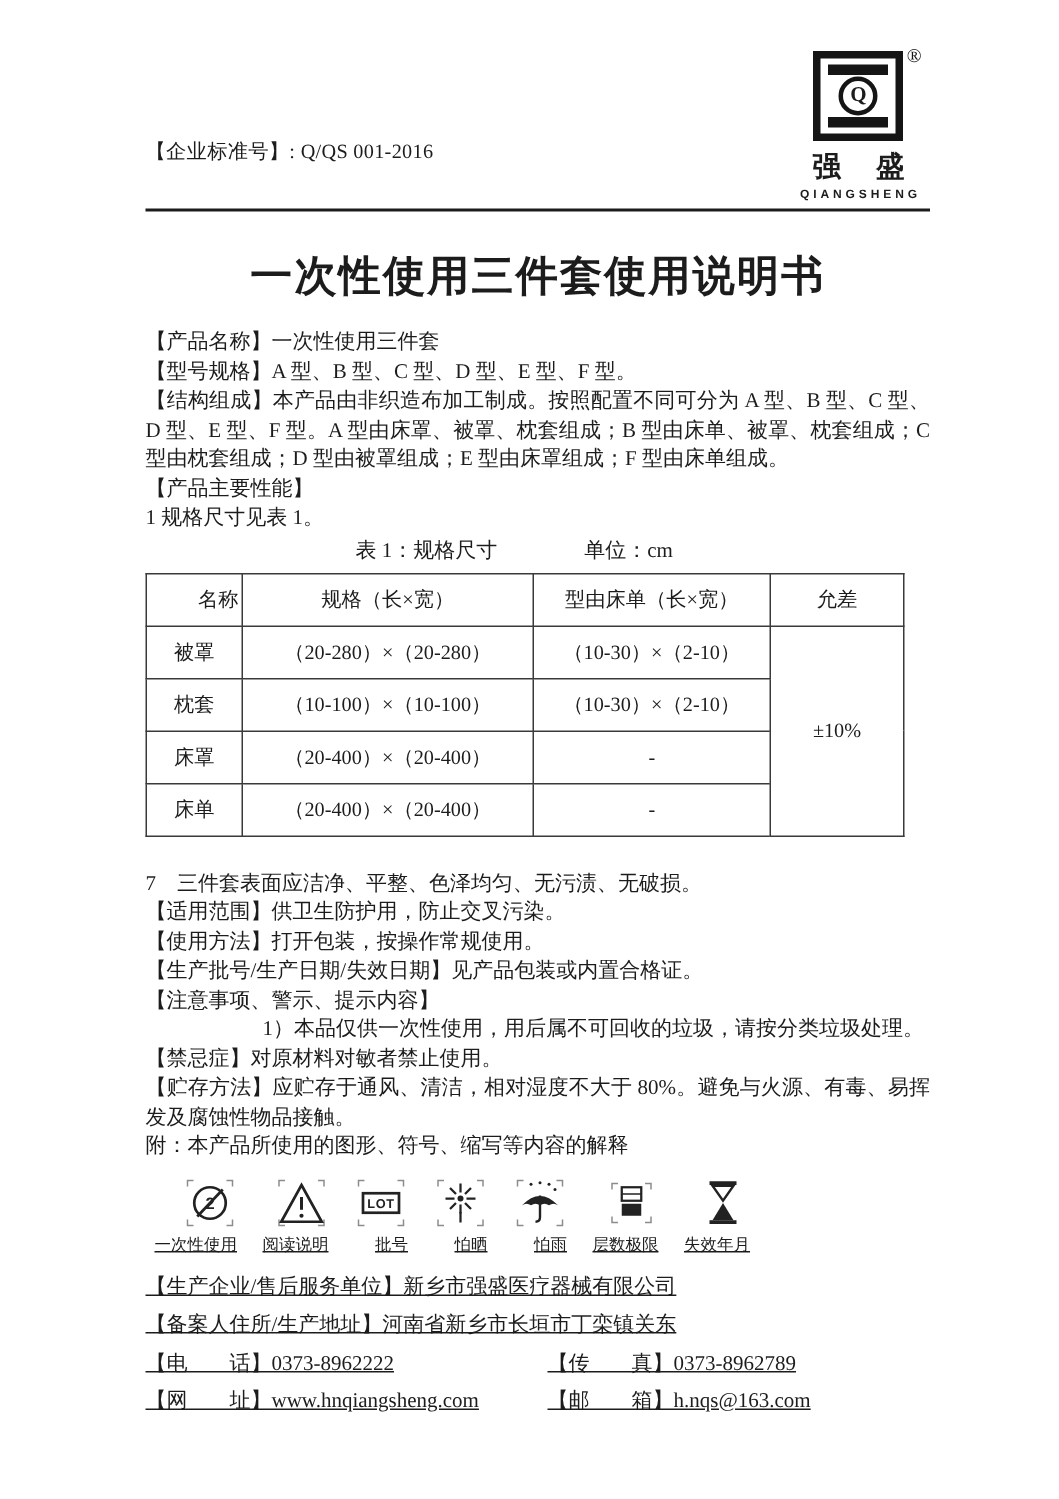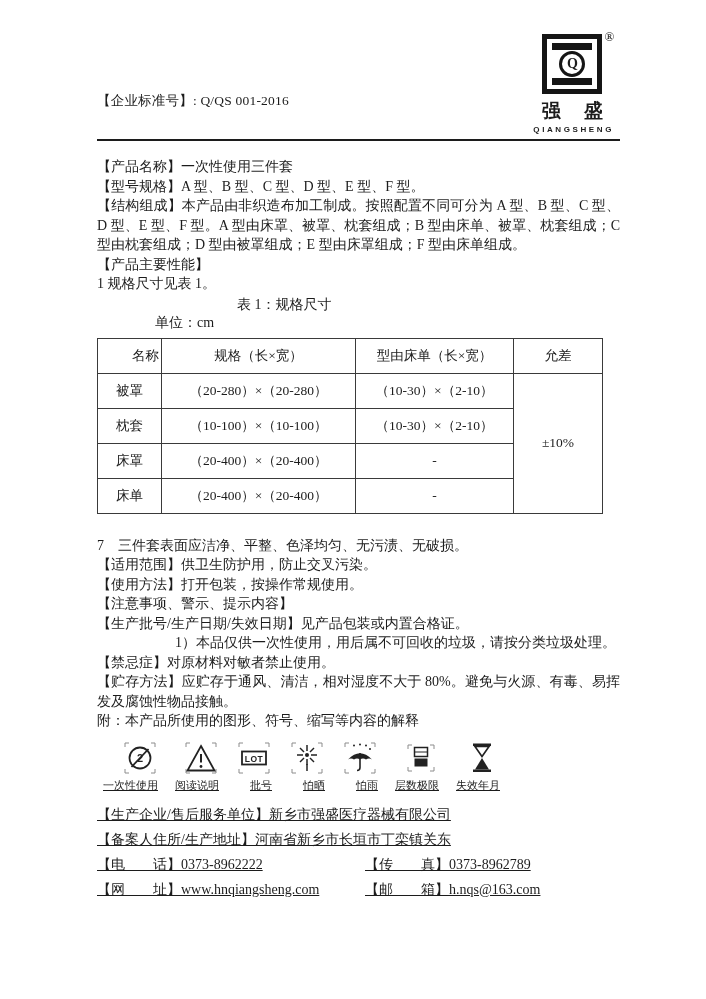--- a/index.html
+++ b/index.html
@@ -22,21 +22,21 @@
 
   
   .doc-title { text-align:center; font-family:"Liberation Sans","DejaVu Sans",sans-serif; font-weight:bold; font-size:28px; letter-spacing:1.5px; margin-top:24px; }
 
   
   .body-text { margin-top:16px; font-size:14px; line-height:19.5px; }
   .body-text p { text-align:justify; }
   .indent-item { padding-left:78px; }
 
   
-  .caption { font-size:14px; margin-top:2px; display:flex;flex-direction:column; }
+  .caption { font-size:14px; margin-top:2px; display:flex; }
   .caption .cap-left { margin-left:140px; }
   .caption .cap-right { margin-left:58px; }
   table.spec { border-collapse:collapse; width:505px; margin-top:6px; font-size:13.5px; table-layout:fixed; }
   table.spec th, table.spec td { border:1px solid #3a3a3a; text-align:center; vertical-align:middle; font-weight:normal; height:35px; padding:0 2px; }
   table.spec .c-name { width:64px;text-align:right; }
   table.spec .c-spec { width:194px; }
   table.spec .c-tape { width:158px; }
   table.spec .c-tol  { width:89px; }
 
   
@@ -66,20 +66,21 @@
             <span>Q</span>
           </div>
         <div class="logo-bar"></div>
       </div>
       <div class="logo-cn">强 盛</div>
       <div class="logo-en">QIANGSHENG</div>
     </div>
   </div>
   <hr class="rule">
 
+  <div class="doc-title">一次性使用三件套使用说明书</div>
 
   <div class="body-text">
     <p>【产品名称】一次性使用三件套</p>
     <p>【型号规格】A 型、B 型、C 型、D 型、E 型、F 型。</p>
     <p>【结构组成】本产品由非织造布加工制成。按照配置不同可分为 A 型、B 型、C 型、D 型、E 型、F 型。A 型由床罩、被罩、枕套组成；B 型由床单、被罩、枕套组成；C 型由枕套组成；D 型由被罩组成；E 型由床罩组成；F 型由床单组成。</p>
     <p>【产品主要性能】</p>
     <p>1 规格尺寸见表 1。</p>
   </div>
 
   <div class="caption">
@@ -116,22 +117,22 @@
       <td>（20-400）×（20-400）</td>
       <td>-</td>
     </tr>
   </tbody>
     </table>
 
   <div class="body-text" style="margin-top:22px;">
     <p>7　三件套表面应洁净、平整、色泽均匀、无污渍、无破损。</p>
     <p>【适用范围】供卫生防护用，防止交叉污染。</p>
     <p>【使用方法】打开包装，按操作常规使用。</p>
+    <p>【生产批号/生产日期/失效日期】见产品包装或内置合格证。</p>
     <p>【注意事项、警示、提示内容】</p>
-    <p>【生产批号/生产日期/失效日期】见产品包装或内置合格证。</p>
     <p class="indent-item">1）本品仅供一次性使用，用后属不可回收的垃圾，请按分类垃圾处理。</p>
     <p>【禁忌症】对原材料对敏者禁止使用。</p>
     <p>【贮存方法】应贮存于通风、清洁，相对湿度不大于 80%。避免与火源、有毒、易挥发及腐蚀性物品接触。</p>
     <p>附：本产品所使用的图形、符号、缩写等内容的解释</p>
   </div>
 
   <div class="symbols">
 
     <div class="symbol">
       <svg width="36" height="34" viewBox="0 0 34 34">

